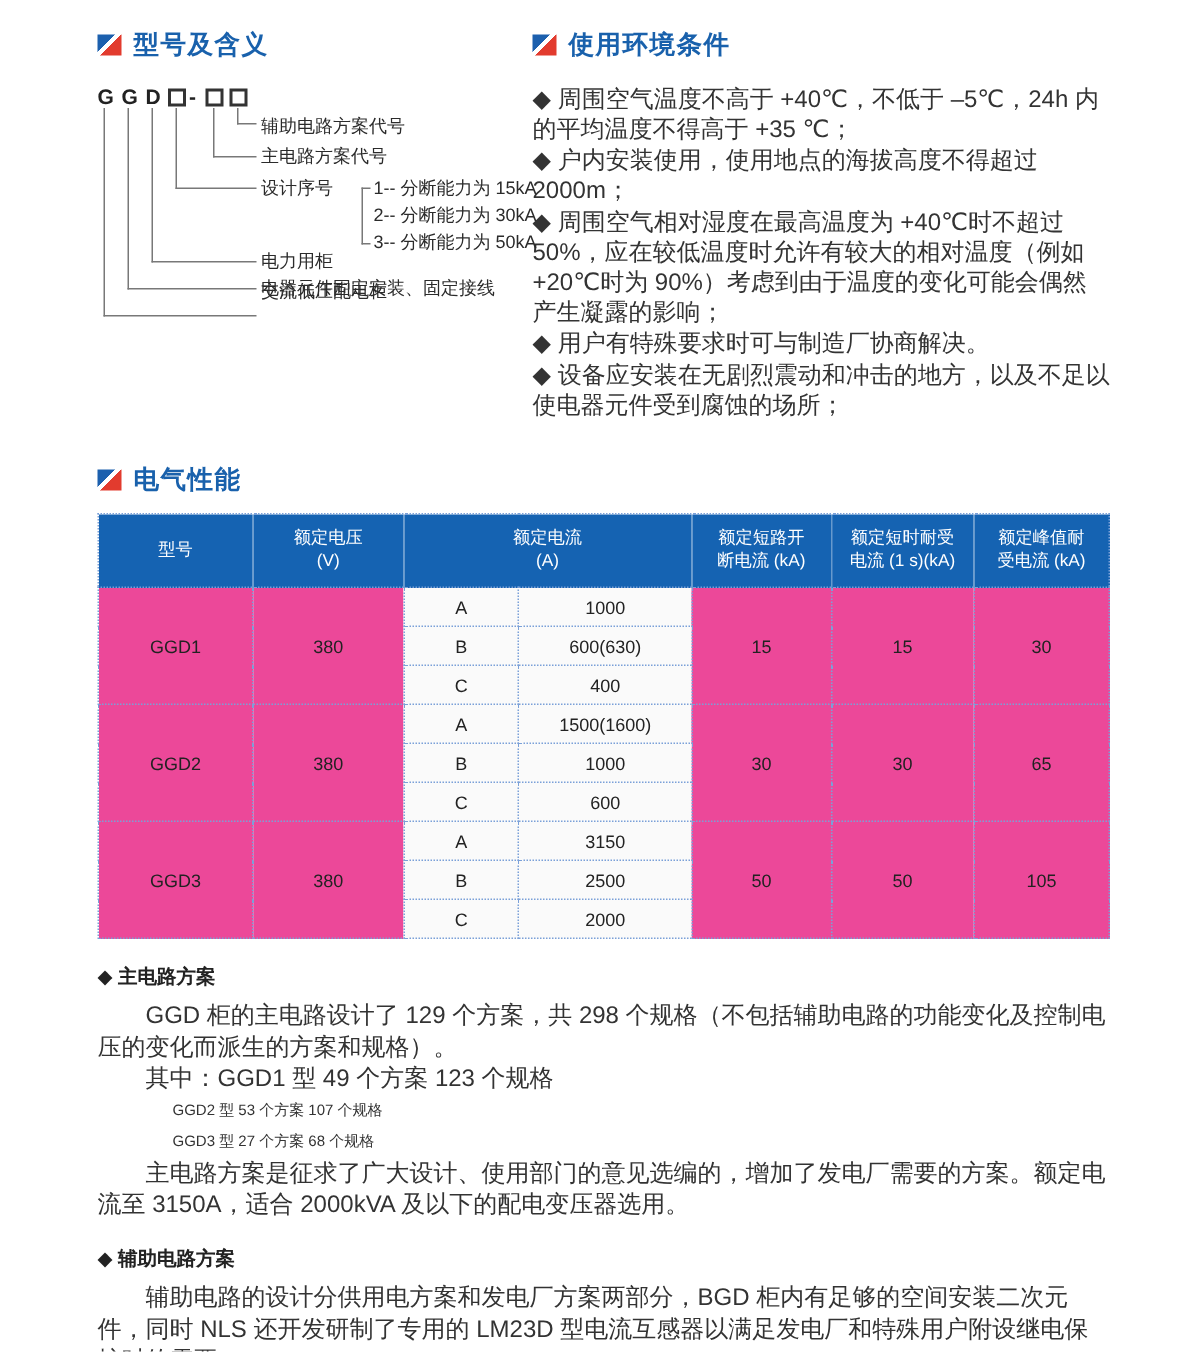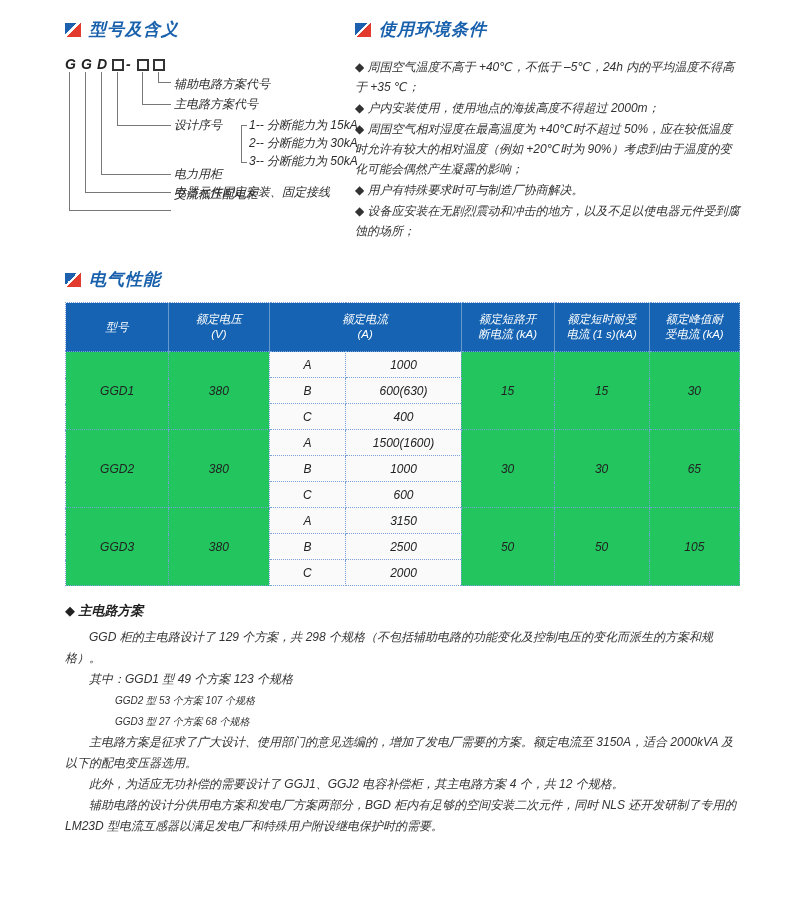--- a/index.html
+++ b/index.html
@@ -2,21 +2,21 @@
 <html><head>
 <meta charset="utf-8">
 <style>
   html,body{margin:0;padding:0;background:#ffffff;}
   body{
     width:800px;height:901px;overflow:hidden;
     font-family:"Liberation Sans","DejaVu Sans",sans-serif;
     color:#333;
     -webkit-font-smoothing:antialiased;
   }
-  .page{position:relative;width:800px;height:901px;box-sizing:border-box;padding:14px 60px 17px 65px;font-style:italic;}
+  .page{position:relative;width:800px;height:901px;box-sizing:border-box;padding:14px 60px 17px 65px;}
 
   
   .sec-title{
     display:flex;align-items:center;gap:8px;
     font-size:17px;font-weight:bold;color:#1961ac;
     margin:4px 0 0 0;letter-spacing:1px;
   }
   .sec-icon{
     width:16px;height:14px;flex-shrink:0;
     background:linear-gradient(135deg,#1c60ae 40%,#ffffff 40%,#ffffff 52%,#e23b2e 52%);
@@ -33,41 +33,41 @@
   .code-char{position:absolute;top:0;font-weight:bold;font-size:14px;color:#222;line-height:14px;}
   .code-box{position:absolute;top:2px;width:8px;height:8px;border:2px solid #333;}
   .conn{position:absolute;border-left:1px solid #787878;border-bottom:1px solid #787878;}
   .dlabel{position:absolute;left:109px;white-space:nowrap;line-height:14px;}
   .dopt{position:absolute;left:184px;white-space:nowrap;line-height:14px;}
   .bracket{position:absolute;left:176px;top:68px;width:5px;height:36px;
     border-left:1px solid #787878;border-top:1px solid #787878;border-bottom:1px solid #787878;}
 
   
   .env-col .sec-title{margin-bottom:16px;}
-  .bullet{font-size:12px;line-height:20px;margin:1px 0;color:#333;}
+  .bullet{font-size:16px;line-height:20px;margin:1px 0;color:#333;}
 
   
   .elec{margin-top:26px;}
   .elec .subhead{margin-top:16px;}
 
   table.params{width:100%;border-collapse:collapse;font-size:12px;margin-top:11px;border:1px dotted #7aa0d8;}
   table.params thead th{
     background:#1563b2;color:#ffffff;font-weight:normal;
     height:46px;font-size:11.5px;line-height:15px;white-space:pre-line;
     border-right:1px solid rgba(255,255,255,0.35);vertical-align:middle;
   }
   table.params thead th:last-child{border-right:none;}
   table.params tbody td{
     border:1px dotted #7aa0d8;text-align:center;height:23px;
-    background:#22c55e;color:#222;vertical-align:middle;
+    background:#ec4899;color:#222;vertical-align:middle;
   }
   table.params tbody td.sub{background:#fafafa;}
 
   
-  .para{font-size:12px;line-height:21px;margin:0;text-indent:2em;color:#333;}
+  .para{font-size:16px;line-height:21px;margin:0;text-indent:2em;color:#333;}
   .scheme-line{font-size:10px;line-height:21px;margin:0;padding-left:5em;color:#333;}
 </style>
 </head>
 <body>
 
 <div class="page">
 
   <div class="top-row">
 
     <div class="model-col">
@@ -207,19 +207,19 @@
         </tr>
       </tbody>
     </table>
 
     <div class="subhead">◆ 主电路方案</div>
     <p class="para">GGD 柜的主电路设计了 129 个方案，共 298 个规格（不包括辅助电路的功能变化及控制电压的变化而派生的方案和规格）。</p>
     <p class="para">其中：GGD1 型 49 个方案 123 个规格</p>
     <p class="scheme-line">GGD2 型 53 个方案 107 个规格</p>
     <p class="scheme-line">GGD3 型 27 个方案 68 个规格</p>
     <p class="para">主电路方案是征求了广大设计、使用部门的意见选编的，增加了发电厂需要的方案。额定电流至 3150A，适合 2000kVA 及以下的配电变压器选用。</p>
-    <p class="para">此外，为适应无功补偿的需要设计了 GGJ1、GGJ2 电容补偿柜，其主电路方案 4 个，共 12 个规格。</p>
-
+
+    <div class="subhead">◆ 辅助电路方案</div>
     <p class="para">辅助电路的设计分供用电方案和发电厂方案两部分，BGD 柜内有足够的空间安装二次元件，同时 NLS 还开发研制了专用的 LM23D 型电流互感器以满足发电厂和特殊用户附设继电保护时的需要。</p>
 
   </div>
 
 </div>
 
 </body></html>

